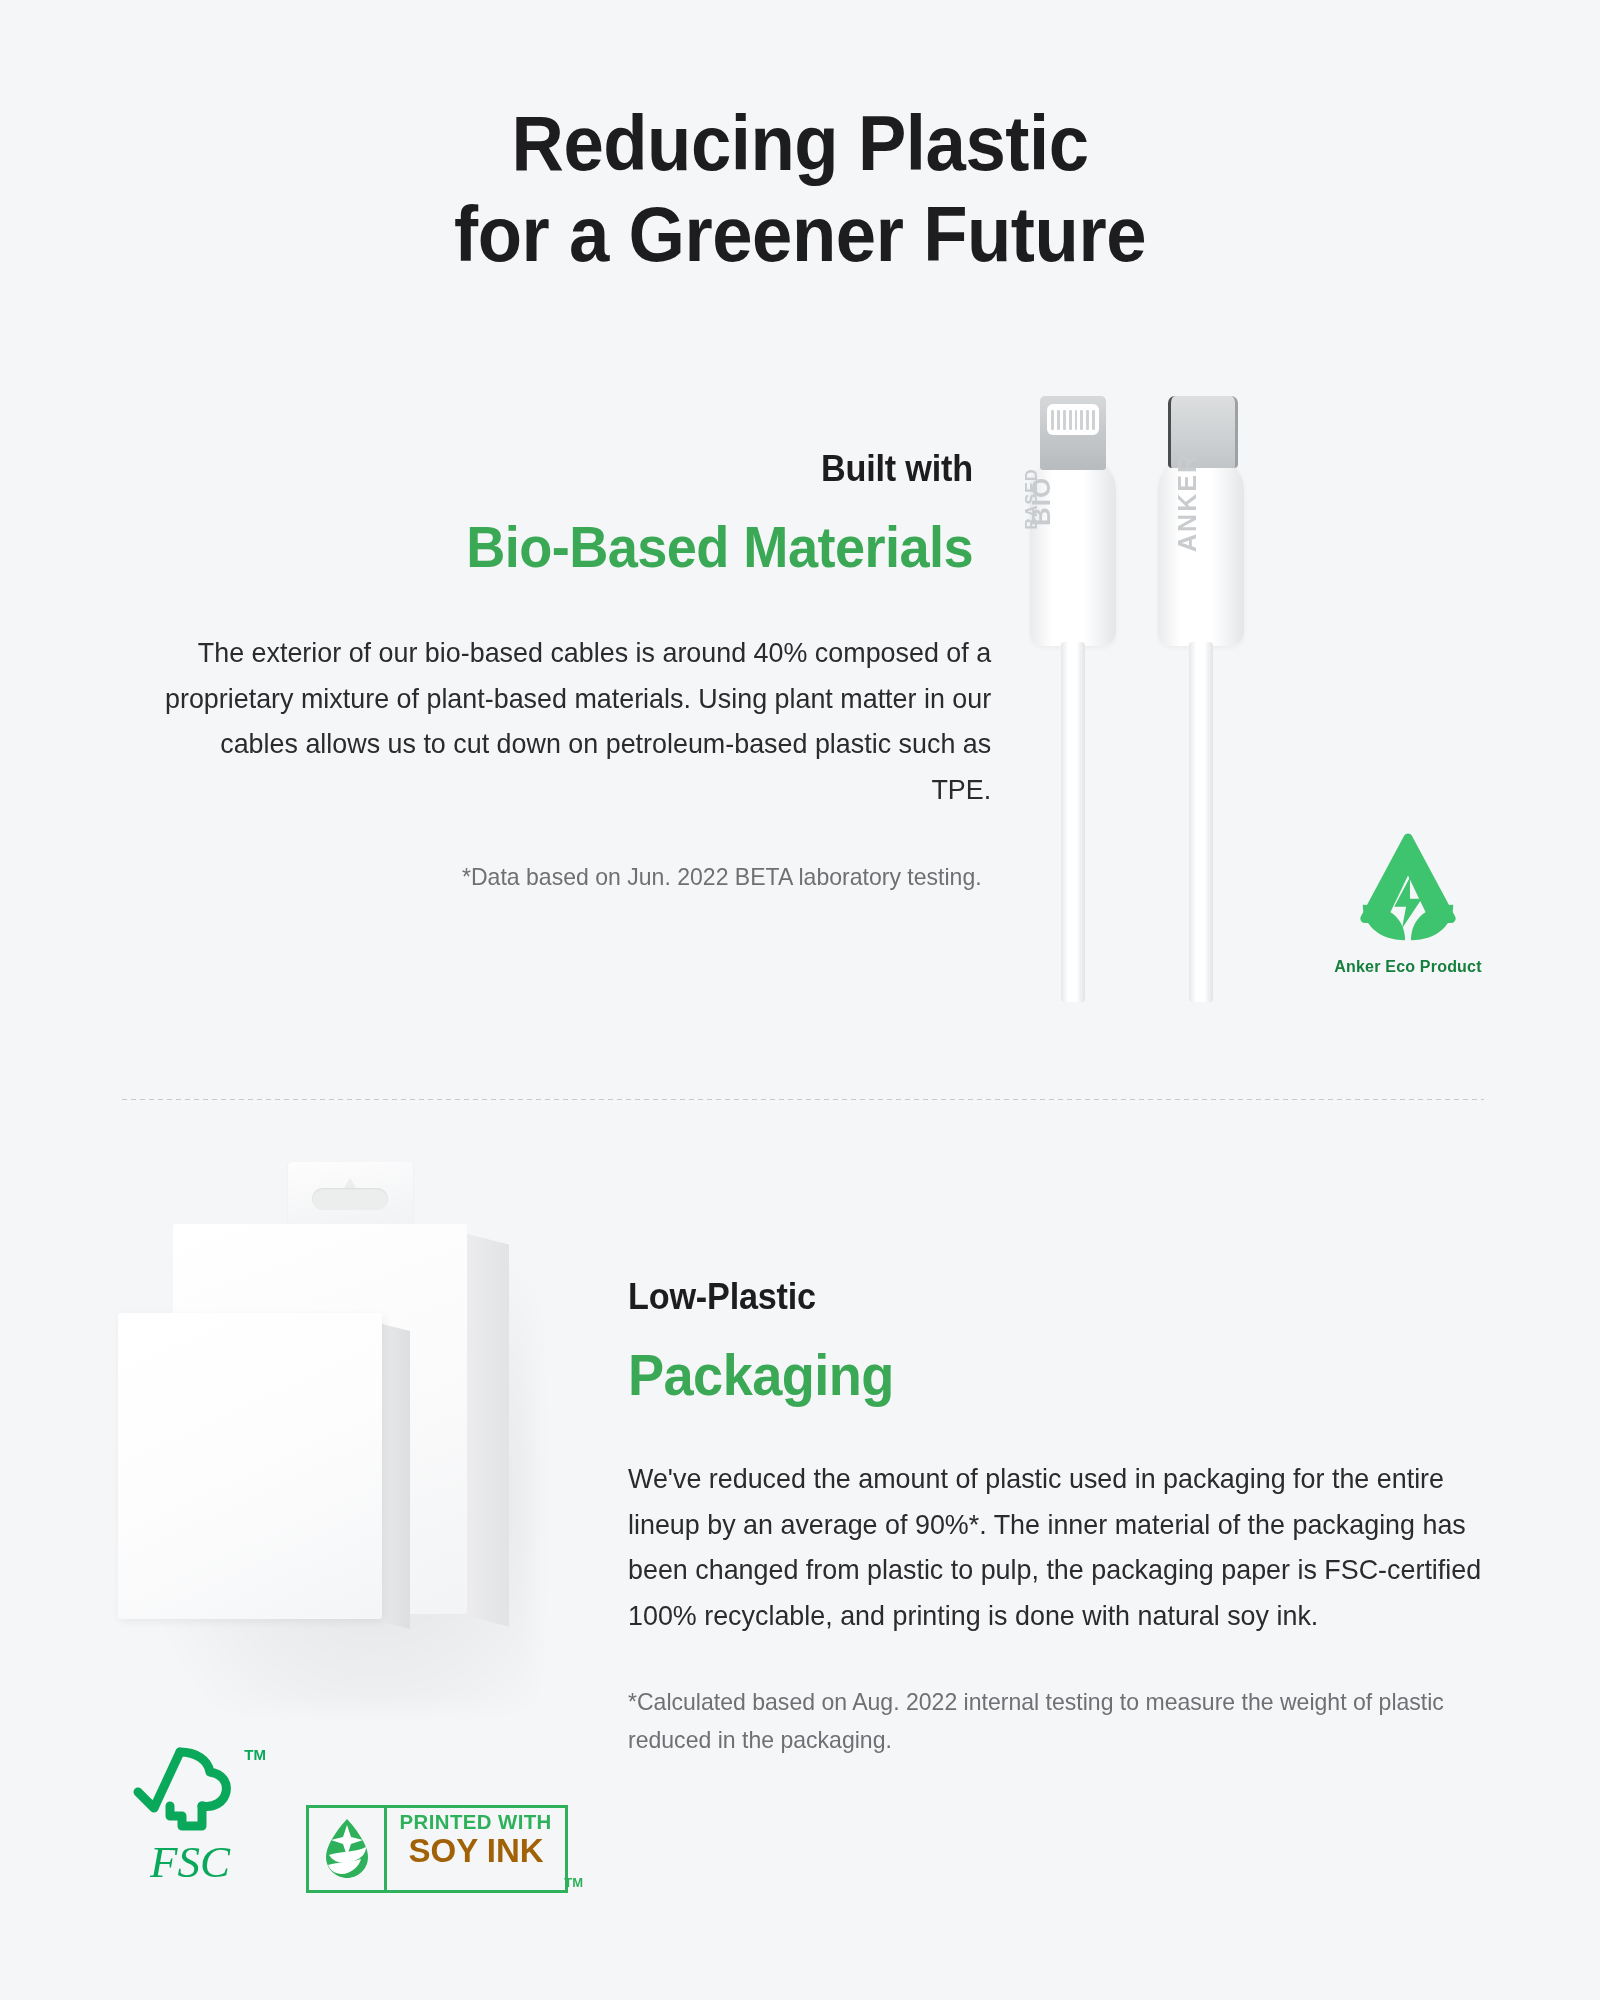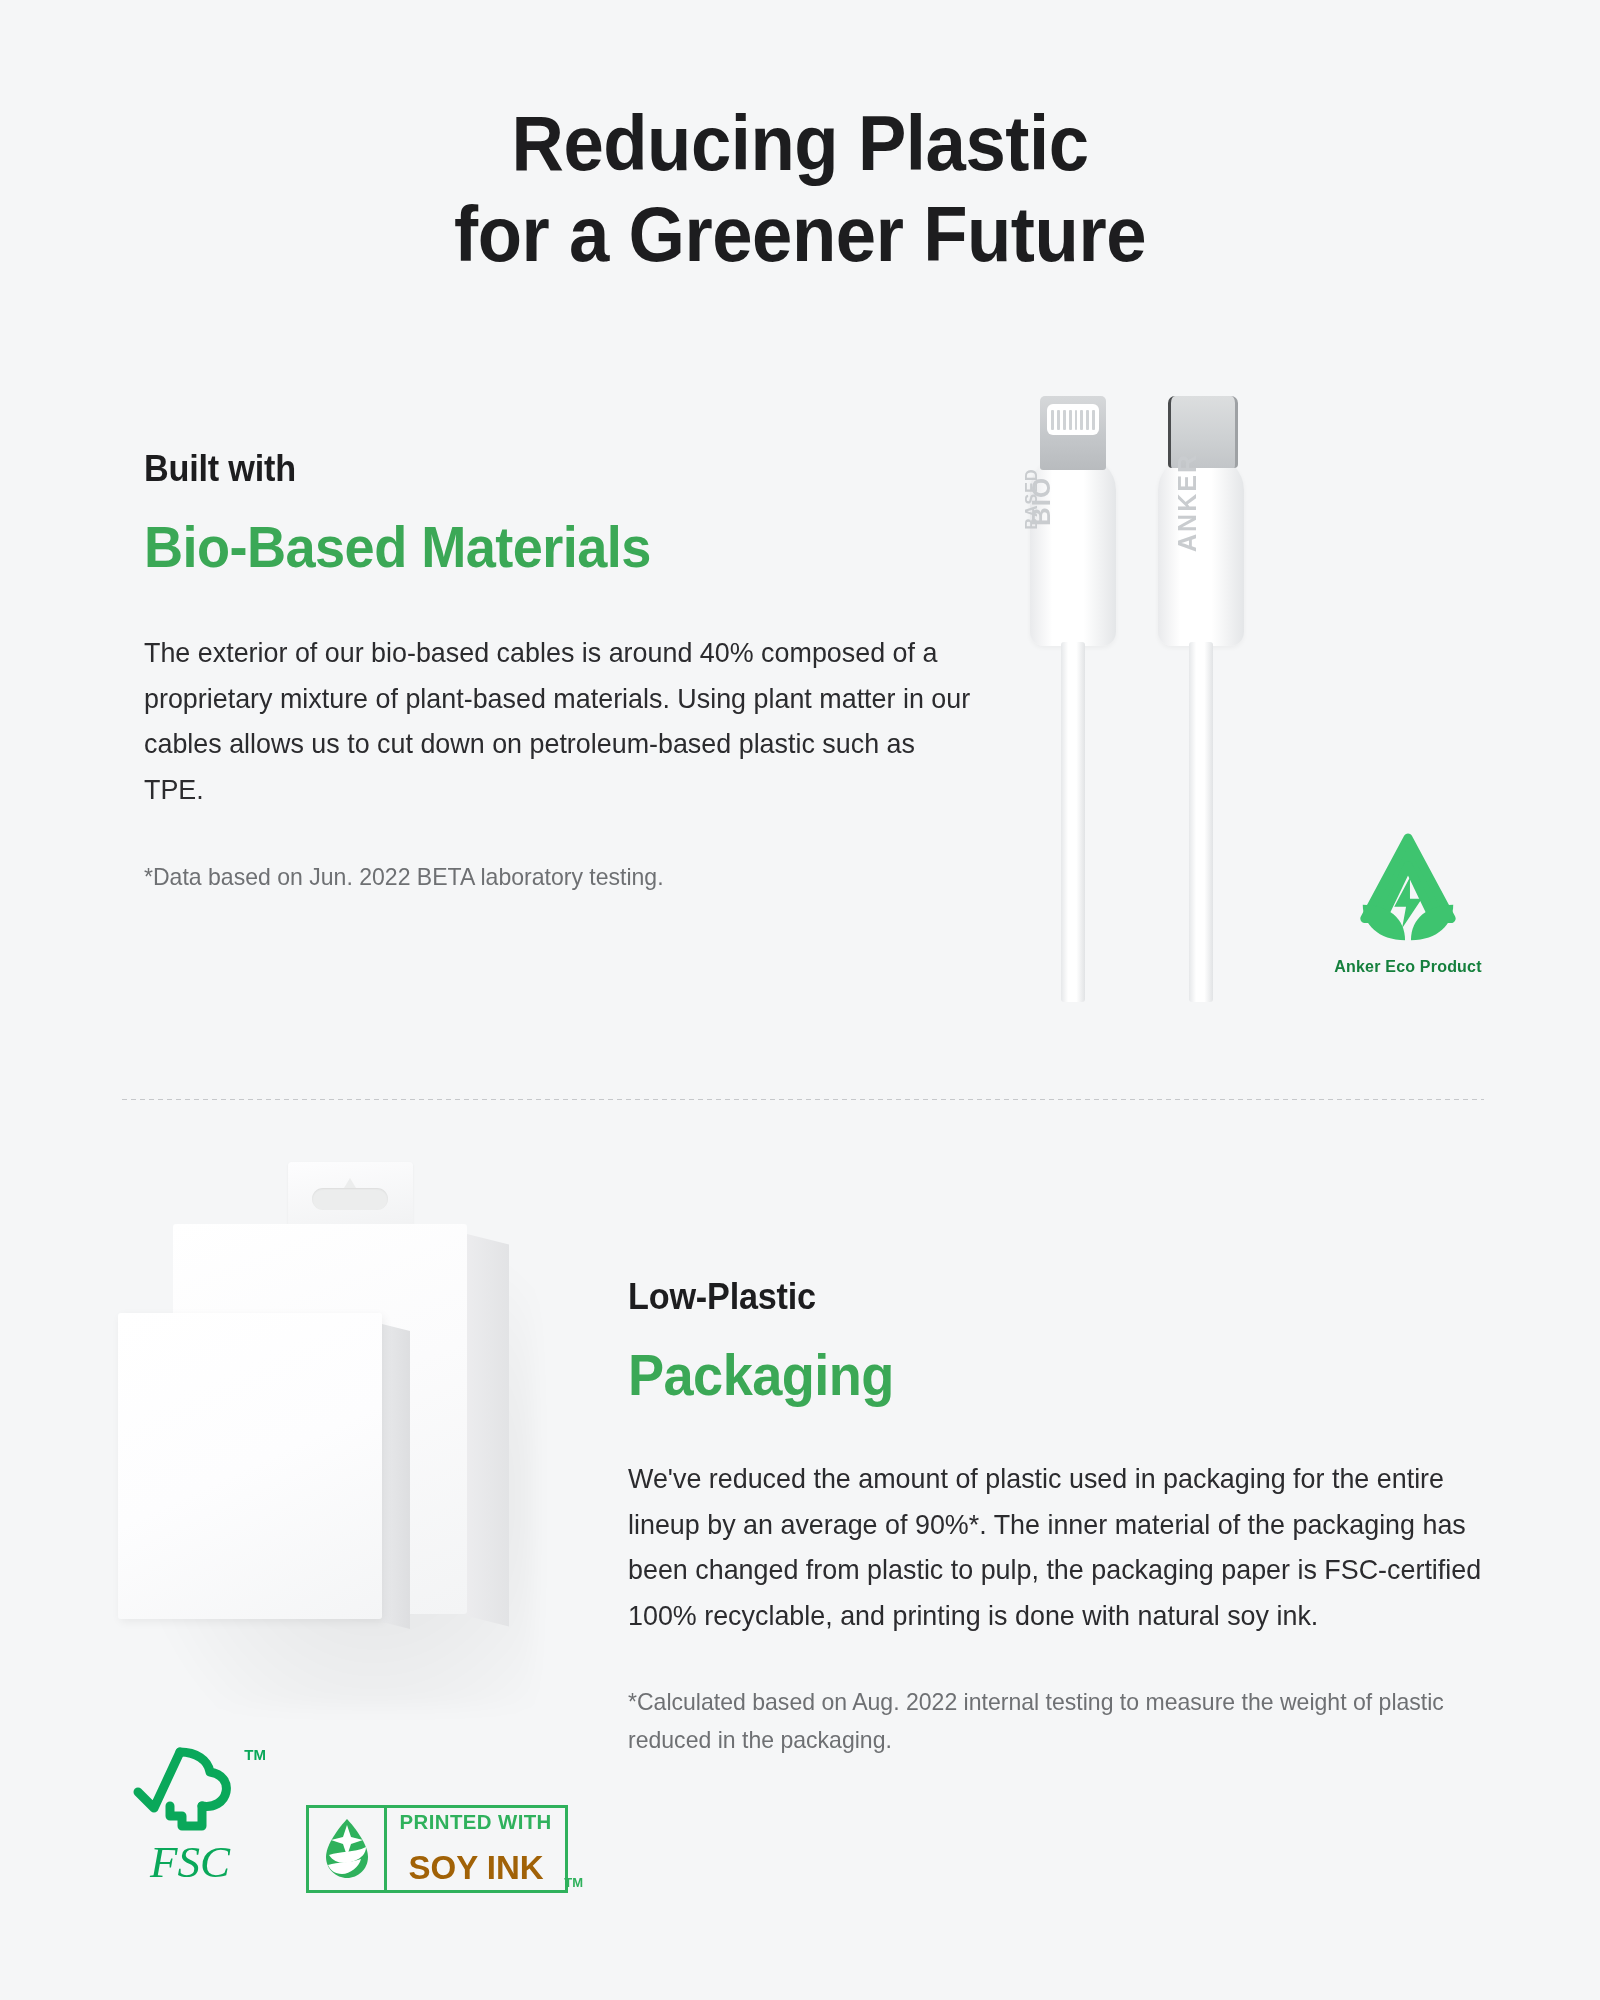--- a/index.html
+++ b/index.html
@@ -30,22 +30,23 @@
     font-weight:700;
     color:#1d1d1f;
     letter-spacing:-0.5px;
     line-height:1.17;
     transform:scaleX(0.93);
   }
 
   
   .sec1-text {
     position:absolute;
-    left:144px; top:448px;
+    left:156px; top:448px;
     width:860px;
+    text-align:right;
   }
   .kicker {
     font-size:36px;
     font-weight:700;
     color:#1d1d1f;
     letter-spacing:-0.2px;
     transform:scaleX(0.95);
     transform-origin:left center;
   }
   .headline-green {
@@ -282,21 +283,21 @@
     align-items:stretch;
   }
   .soy-icon-cell {
     width:78px;
     border-right:3px solid #2fb15c;
     display:flex; align-items:center; justify-content:center;
   }
   .soy-text-cell {
     flex:1;
     display:flex; flex-direction:column;
-    align-items:center; justify-content:space-between;
+    align-items:center; justify-content:flex-start;
     padding:4px 6px;
   }
   .soy-top {
     font-size:20px;
     font-weight:700;
     color:#2fb15c;
     letter-spacing:0.4px;
     line-height:1;
     transform:scaleX(1.02);
   }

